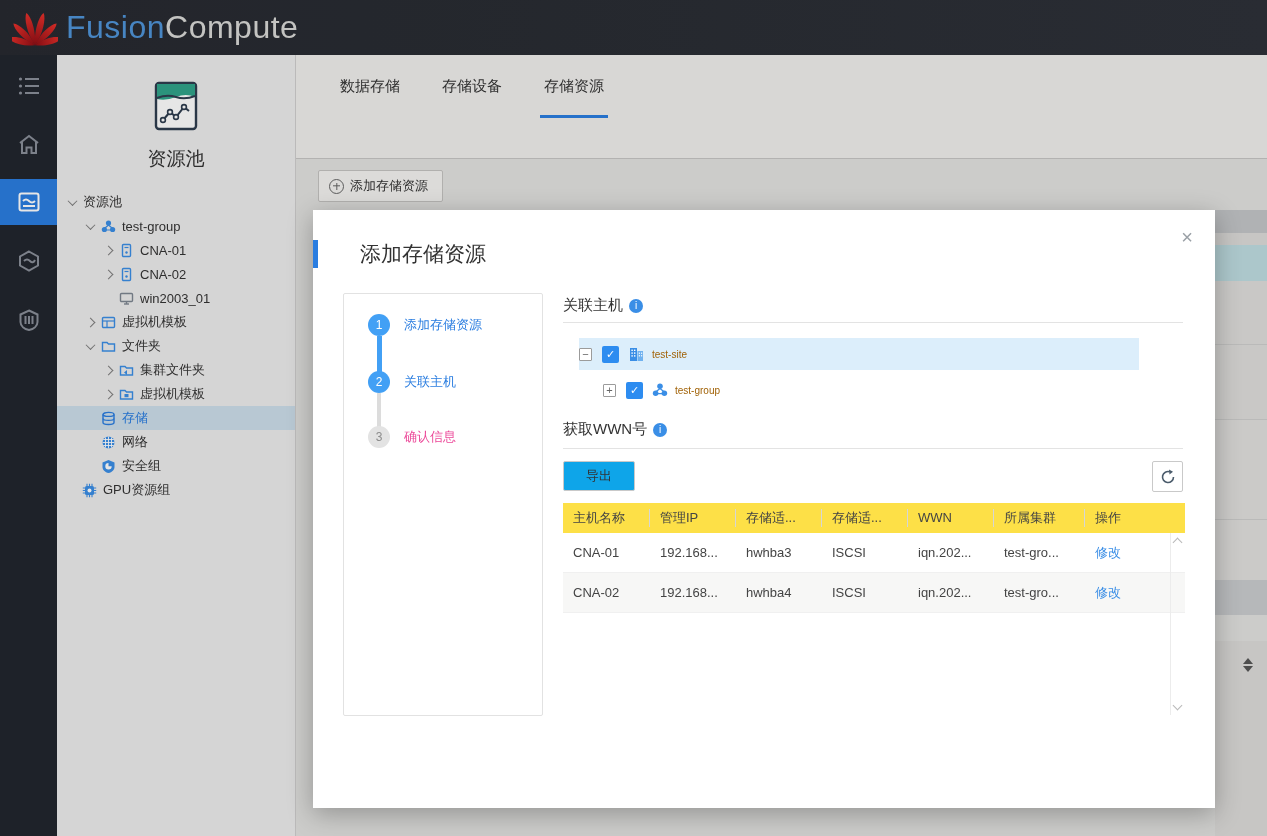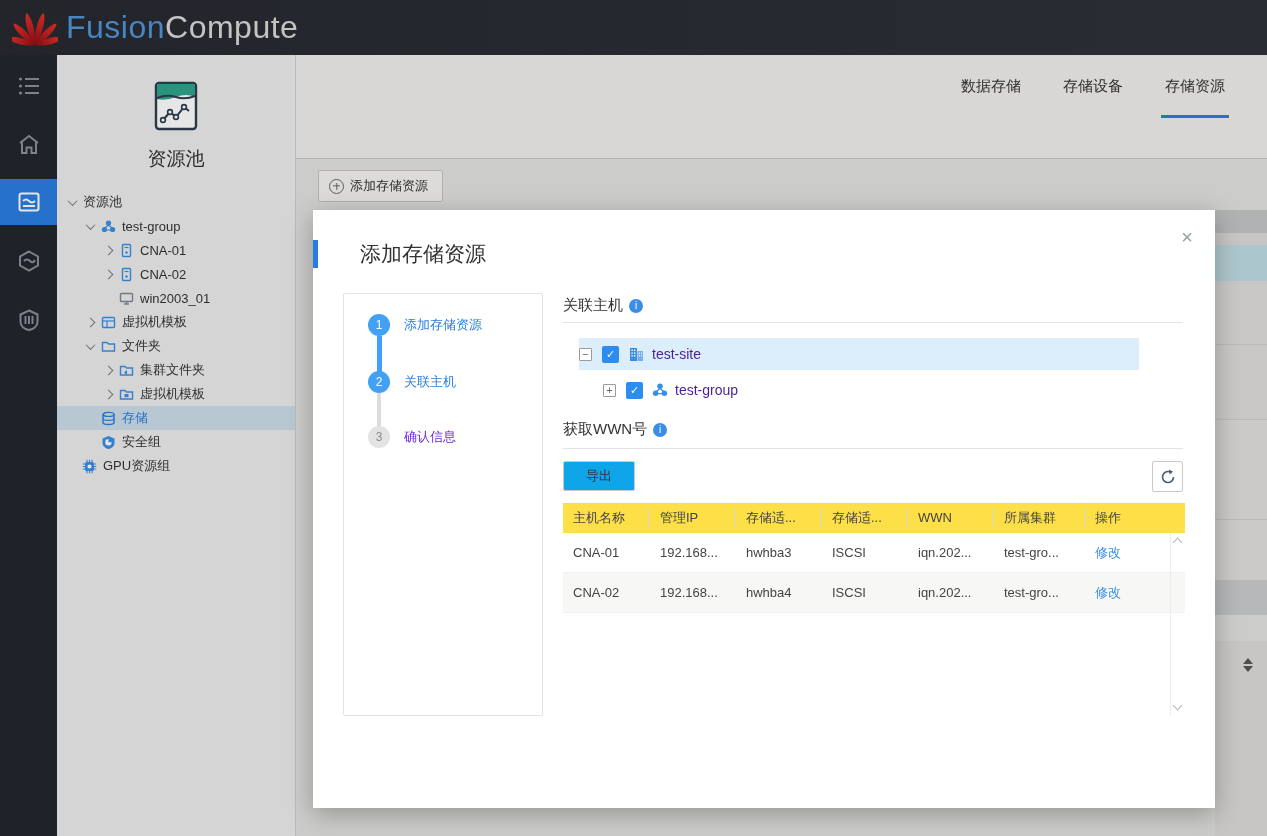--- a/index.html
+++ b/index.html
@@ -35,21 +35,21 @@
     flex:0 0 7px; margin-right:7px; }
   .chev.down { transform:rotate(45deg) translate(-1px,-1px); }
   .chev.right { transform:rotate(-45deg); }
   .ticon { width:15px; height:15px; margin-right:6px; flex:0 0 15px; }
 
   
   .main { position:absolute; left:296px; top:55px; width:971px; height:781px; background:#f0efed; z-index:1; }
   .crumbs { padding:30px 0 0 44px; font-size:13px; color:#666; }
   .crumbs .sep { margin:0 6px; color:#888; }
   .crumbs .cur { color:#222; font-weight:bold; }
-  .tabs { display:flex; margin:22px 0 0 44px; height:41px; border-bottom:0;justify-content:flex-end; }
+  .tabs { display:flex; margin:22px 0 0 44px; height:41px; border-bottom:0; }
   .tab { font-size:15px; color:#333; margin-right:42px; padding-bottom:14px; position:relative; cursor:pointer; }
   .tab.active::after { content:""; position:absolute; left:-4px; right:-4px; bottom:0; height:3px; background:#2a7de0; }
   .tabline { position:absolute; left:0; top:103px; width:971px; height:1px; background:#c7c6c5; }
   .toolbar-zone { position:absolute; left:0; top:104px; width:971px; height:677px; background:#e3e2e0; }
   .add-btn { position:absolute; left:22px; top:11px; height:32px; padding:0 14px 0 10px;
     background:#f4f3f1; border:1px solid #c4c3c1; border-radius:2px;
     display:flex; align-items:center; font-size:13px; color:#333; cursor:pointer; }
   .add-btn .plus { width:15px; height:15px; border:1.4px solid #666; border-radius:50%;
     margin-right:6px; position:relative; }
   .add-btn .plus::before, .add-btn .plus::after { content:""; position:absolute; background:#666; }
@@ -73,38 +73,38 @@
   .modal-close { position:absolute; right:22px; top:17px; font-size:20px; color:#9aa0a6; cursor:pointer; line-height:1; }
 
   
   .wizard { position:absolute; left:30px; top:83px; width:200px; height:423px;
     border:1px solid #e2e2e2; border-radius:2px; }
   .step { position:absolute; left:24px; display:flex; align-items:center; }
   .step .dot { width:22px; height:22px; border-radius:50%; background:#42a0f5; color:#fff;
     font-size:12px; display:flex; align-items:center; justify-content:center; }
   .step .dot.gray { background:#e3e3e3; color:#8b8b8b; }
   .step .slabel { margin-left:14px; font-size:13px; color:#2a7de0; }
-  .step .slabel.gray { color:#6d28d9; }
+  .step .slabel.gray { color:#ec4899; }
   .conn { position:absolute; left:33px; width:5px; }
   .conn.blue { background:#42a0f5; }
   .conn.gray { background:#dcdcdc; width:4px; }
 
   
   .sec-title { position:absolute; font-size:15px; color:#333; display:flex; align-items:center; }
   .info-ic { width:14px; height:14px; border-radius:50%; background:#3a8ee6; color:#fff;
     font-size:10px; display:inline-flex; align-items:center; justify-content:center; margin-left:6px; font-style:normal; }
   .hr { position:absolute; height:1px; background:#e3e3e3; left:250px; width:620px; }
 
   .htree-row { position:absolute; left:266px; width:560px; height:32px; display:flex; align-items:center; }
   .htree-row.hl { background:#dceefb; }
   .expander { width:13px; height:13px; border:1px solid #9b9b9b; background:#fff; border-radius:1px;
     font-size:11px; line-height:11px; text-align:center; color:#666; margin-right:10px; flex:0 0 13px; }
   .cbx { width:17px; height:17px; background:#2d8cf0; border-radius:2px; color:#fff; font-size:11px;
     display:flex; align-items:center; justify-content:center; margin-right:9px; flex:0 0 17px; }
-  .htree-row .nlabel { font-size:14px; color:#4c1d95; margin-left:7px; }
+  .htree-row .nlabel { font-size:10px; color:#a16207; margin-left:7px; }
 
   .export-btn { position:absolute; left:250px; top:251px; width:72px; height:30px; background:#0ea5e9;
     border:1px solid #c9c9c9; border-radius:2px; font-size:13px; color:#333; cursor:pointer; }
   .refresh-btn { position:absolute; left:839px; top:251px; width:31px; height:31px; background:#fff;
     border:1px solid #c9c9c9; border-radius:2px; display:flex; align-items:center; justify-content:center; cursor:pointer; }
 
   .wtable { position:absolute; left:250px; top:293px; width:622px; font-size:13px; color:#444; }
   .wt-head { display:flex; background:#fde047; height:30px; align-items:center; }
   .wt-head .c { border-right:1px solid #d6d6d5; padding-left:10px; height:18px; line-height:18px; }
   .wt-row { display:flex; height:40px; align-items:center; border-bottom:1px solid #f0f0f0; }
@@ -285,20 +285,27 @@
       <div class="tree-item selected" style="padding-left:44px">
         <svg class="ticon" viewBox="0 0 15 15">
           <ellipse cx="7.5" cy="3.4" rx="5.5" ry="2" fill="none" stroke="#2a7de0" stroke-width="1.4"></ellipse>
           <path d="M2 3.4 V11.5 C2 12.6 4.5 13.5 7.5 13.5 C10.5 13.5 13 12.6 13 11.5 V3.4" fill="none" stroke="#2a7de0" stroke-width="1.4"></path>
           <path d="M2 7.5 C2 8.6 4.5 9.4 7.5 9.4 C10.5 9.4 13 8.6 13 7.5" fill="none" stroke="#2a7de0" stroke-width="1.2"></path>
         </svg>
         <span>存储</span>
       </div>
       <div class="tree-item" style="padding-left:44px">
         <svg class="ticon" viewBox="0 0 15 15">
+          <circle cx="7.5" cy="7.5" r="6" fill="#3a8ee6"></circle>
+          <path d="M1.5 7.5 H13.5 M7.5 1.5 V13.5 M4.5 2.5 V12.5 M10.5 2.5 V12.5 M2.2 4.5 H12.8 M2.2 10.5 H12.8" stroke="#fff" stroke-width="0.9" fill="none"></path>
+        </svg>
+        <span>网络</span>
+      </div>
+      <div class="tree-item" style="padding-left:44px">
+        <svg class="ticon" viewBox="0 0 15 15">
           <path d="M7.5 1 L13.5 3.5 V8 C13.5 11 11 13.3 7.5 14 C4 13.3 1.5 11 1.5 8 V3.5 Z" fill="#3a8ee6"></path>
           <path d="M7.5 4 A3.2 3.2 0 1 0 10.7 7.2 L7.5 7.2 Z" fill="#fff"></path>
         </svg>
         <span>安全组</span>
       </div>
       <div class="tree-item" style="padding-left:25px">
         <svg class="ticon" viewBox="0 0 15 15">
           <rect x="3" y="3" width="9" height="9" rx="1.5" fill="#3a8ee6"></rect>
           <circle cx="7.5" cy="7.5" r="2" fill="#fff"></circle>
           <path d="M5 0.8 V3 M7.5 0.8 V3 M10 0.8 V3 M5 12 V14.2 M7.5 12 V14.2 M10 12 V14.2 M0.8 5 H3 M0.8 7.5 H3 M0.8 10 H3 M12 5 H14.2 M12 7.5 H14.2 M12 10 H14.2" stroke="#3a8ee6" stroke-width="1.1"></path>

